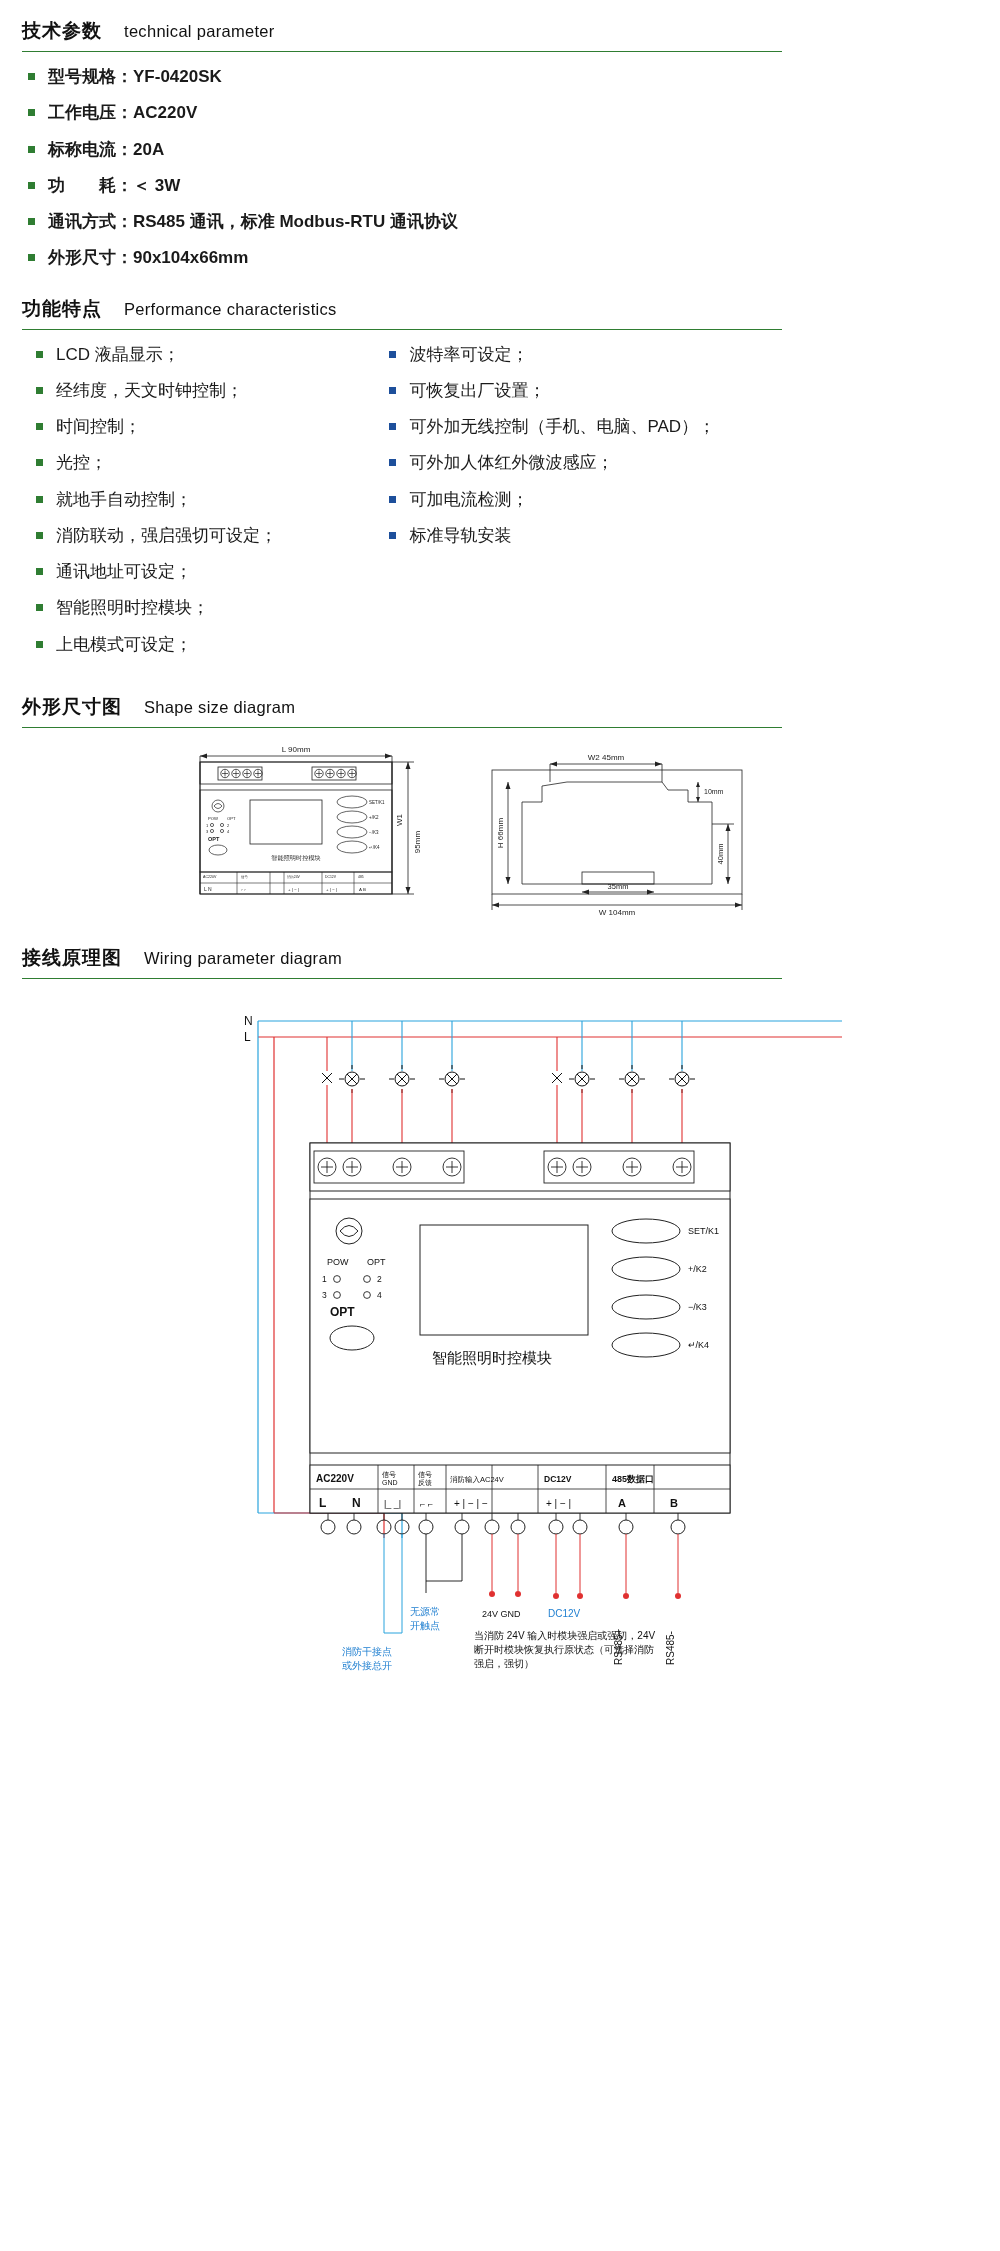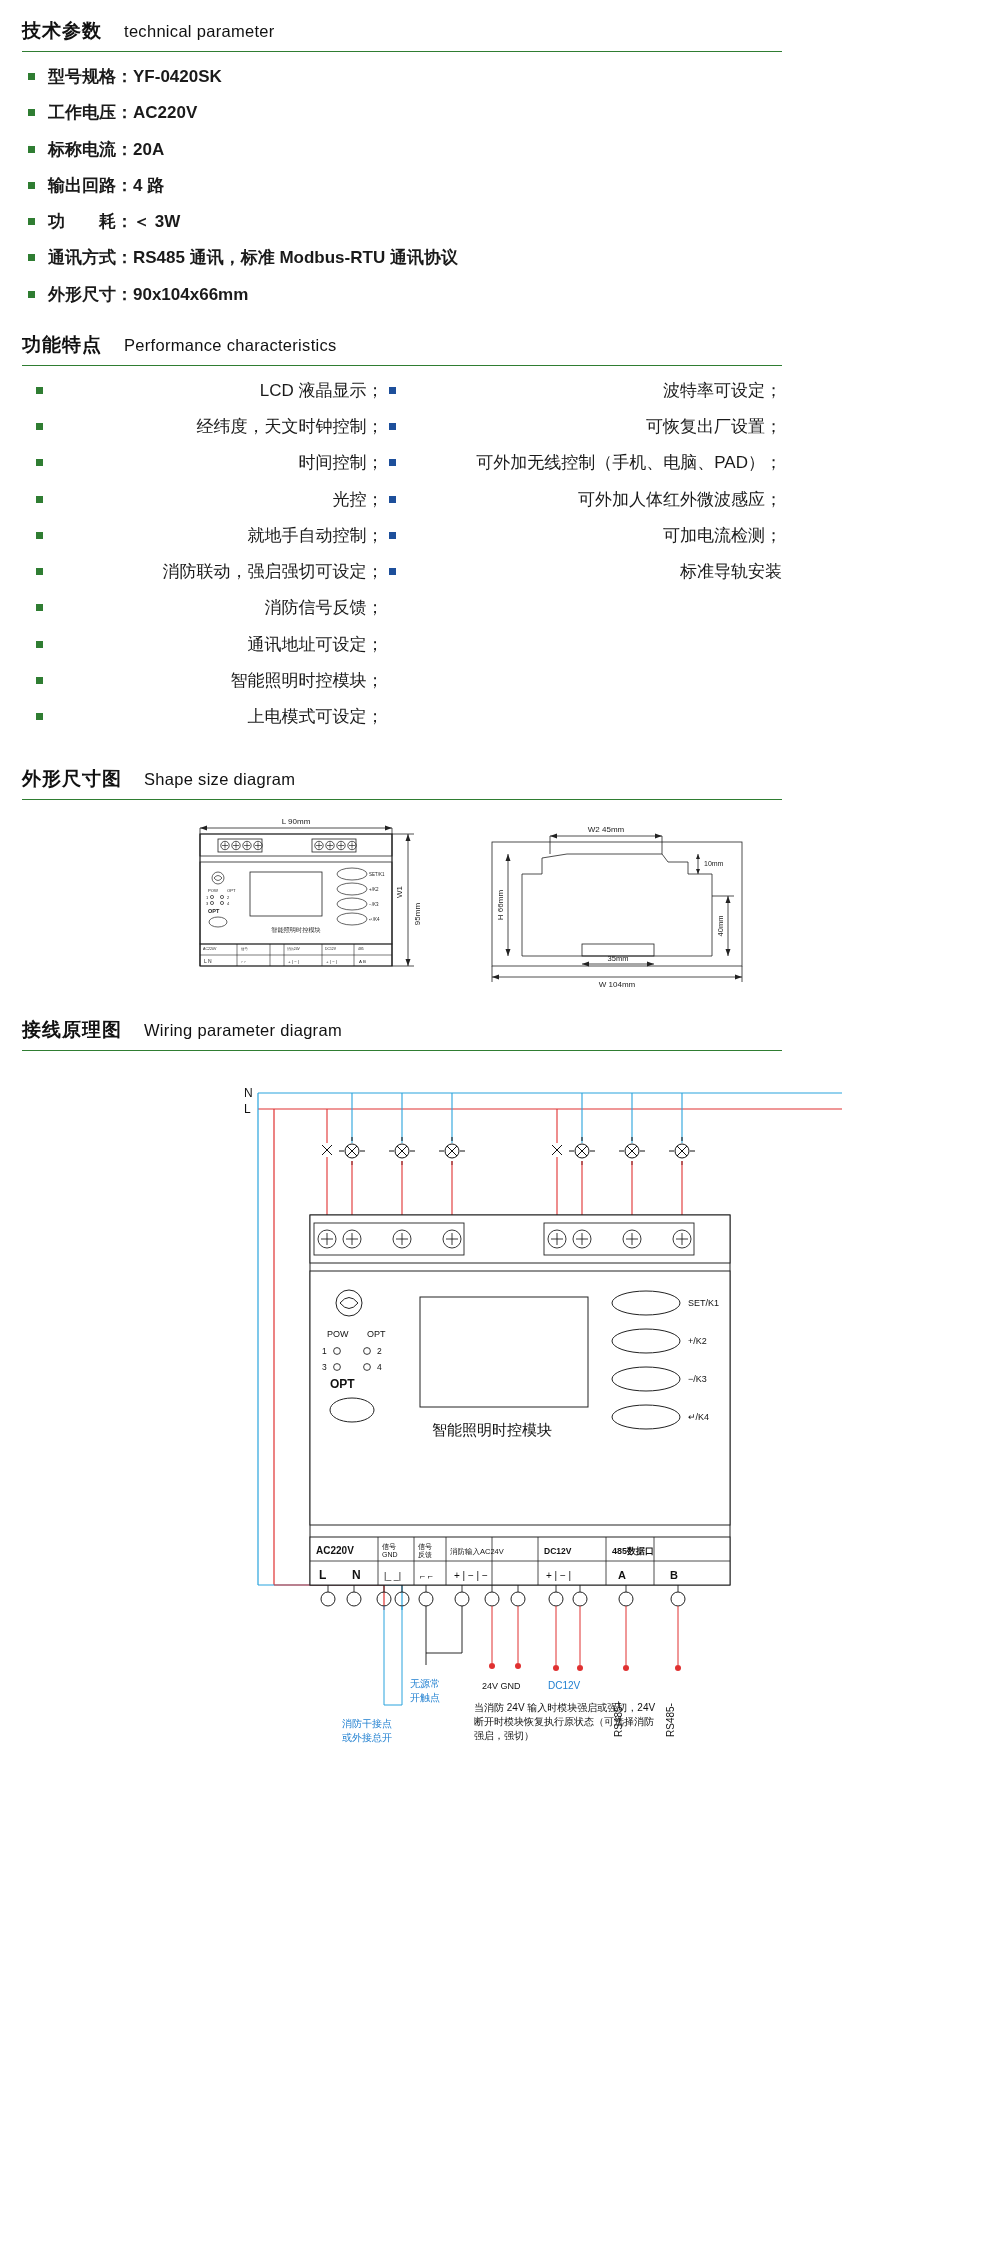--- a/index.html
+++ b/index.html
@@ -70,21 +70,20 @@
   }
   ul.bullets.blue li::before { background: #1d4f9b; }
 
   .params { margin-left: 8px; }
   .params li { margin-bottom: 14px; font-weight: bold; }
 
   .features-cols {
     display: flex;
     gap: 0;
     margin-left: 8px;
-    text-align: right;
   }
   .features-cols .col-left { width: 47%; }
   .features-cols .col-right { width: 53%; }
   .features-cols li { margin-bottom: 19px; }
 
   
   .drawing {
     width: 100%;
     margin: 4px 0 16px 0;
     display: block;
@@ -102,21 +101,20 @@
   <div class="sec-head">
     <span class="cn">技术参数</span>
     <span class="en">technical parameter</span>
   </div>
   <div class="rule"></div>
 
   <ul class="bullets params">
     <li>型号规格：YF-0420SK</li>
     <li>工作电压：AC220V</li>
     <li>标称电流：20A</li>
-    <li>输出回路：4 路</li>
     <li>功　　耗：＜ 3W</li>
     <li>通讯方式：RS485 通讯，标准 Modbus-RTU 通讯协议</li>
     <li>外形尺寸：90x104x66mm</li>
   </ul>
 
   <div class="spacer-12"></div>
 
   <div class="sec-head">
     <span class="cn">功能特点</span>
     <span class="en">Performance  characteristics</span>
@@ -124,21 +122,20 @@
   <div class="rule"></div>
 
   <div class="features-cols">
     <ul class="bullets col-left">
       <li>LCD 液晶显示；</li>
       <li>经纬度，天文时钟控制；</li>
       <li>时间控制；</li>
       <li>光控；</li>
       <li>就地手自动控制；</li>
       <li>消防联动，强启强切可设定；</li>
-      <li>消防信号反馈；</li>
       <li>通讯地址可设定；</li>
       <li>智能照明时控模块；</li>
       <li>上电模式可设定；</li>
     </ul>
     <ul class="bullets blue col-right">
       <li>波特率可设定；</li>
       <li>可恢复出厂设置；</li>
       <li>可外加无线控制（手机、电脑、PAD）；</li>
       <li>可外加人体红外微波感应；</li>
       <li>可加电流检测；</li>

